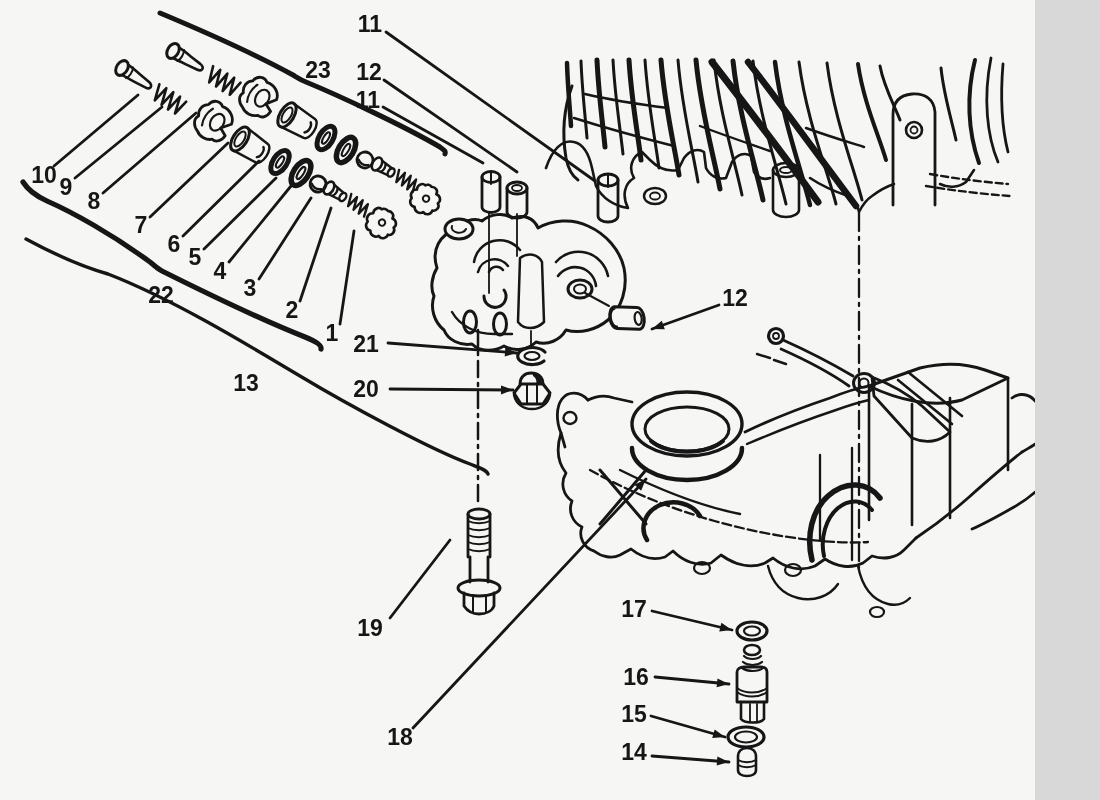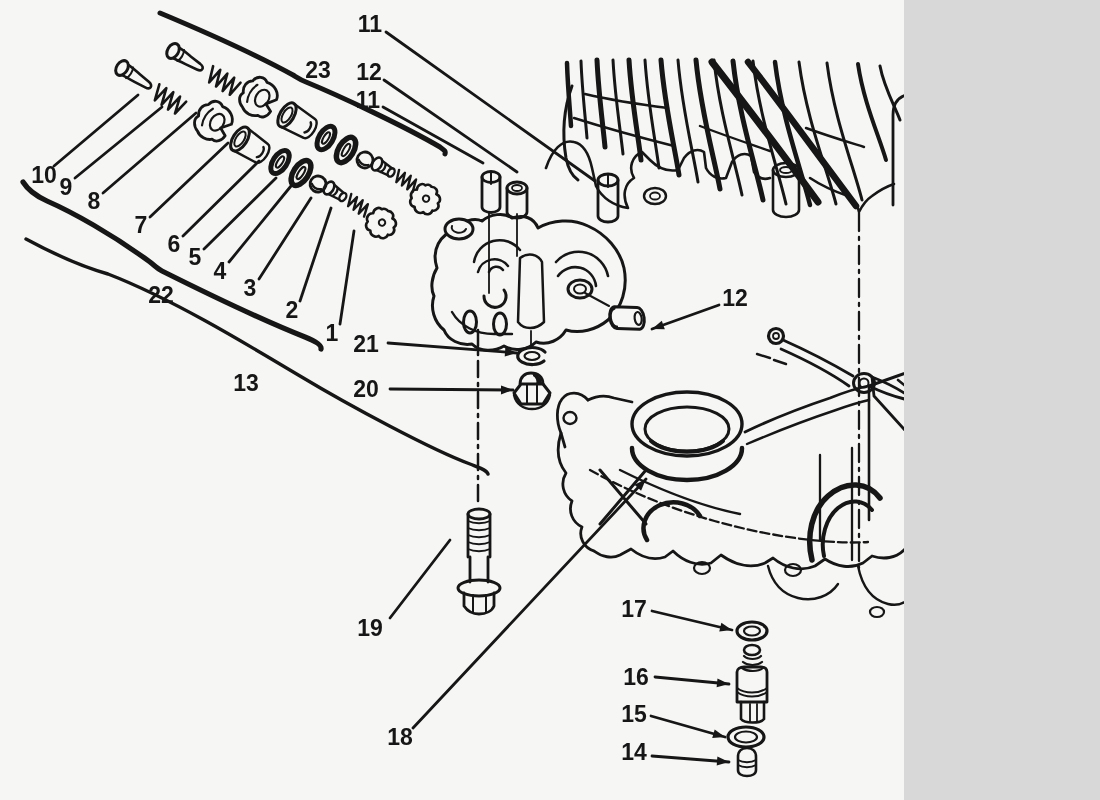--- a/index.html
+++ b/index.html
@@ -1,17 +1,17 @@
 <!DOCTYPE html>
 <html><head>
 <meta charset="utf-8">
 <style>
   html,body{margin:0;padding:0;}
   body{background:#d8d8d8;font-family:"Liberation Sans",sans-serif;}
-  .stage{position:relative;width:904px;height:800px;background:#f6f6f4;overflow:hidden;}
+  .stage{position:relative;width:1035px;height:800px;background:#f6f6f4;overflow:hidden;}
   svg{display:block;}
   svg *{stroke-linecap:round;stroke-linejoin:round;}
   .ink{stroke:#161616;fill:none;}
   .paper{fill:#f6f6f4;}
   .callout{font-family:"Liberation Sans",sans-serif;font-weight:bold;font-size:23px;fill:#161616;}
   .cornermark{font-family:"Liberation Sans",sans-serif;font-size:10px;fill:#555;}
 </style>
 </head>
 <body>
 

